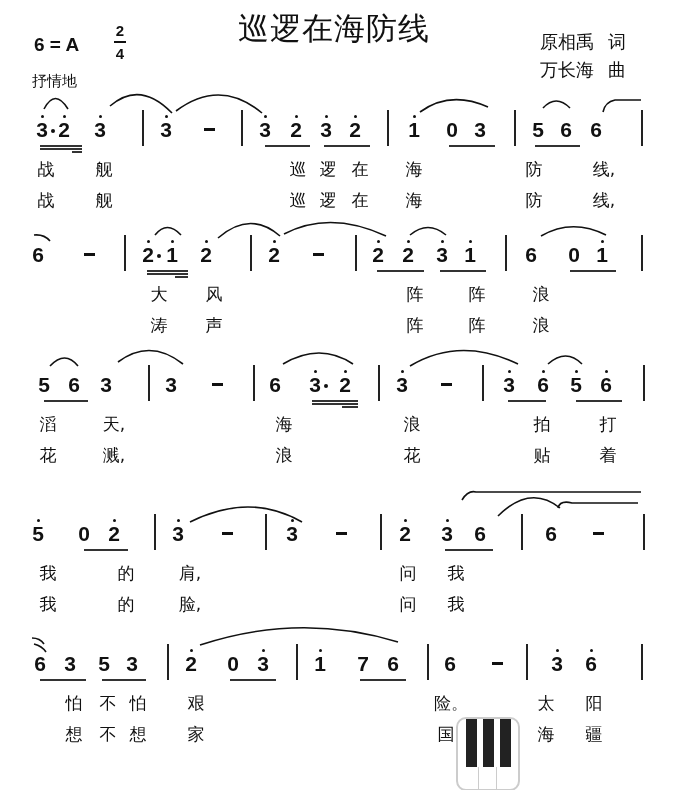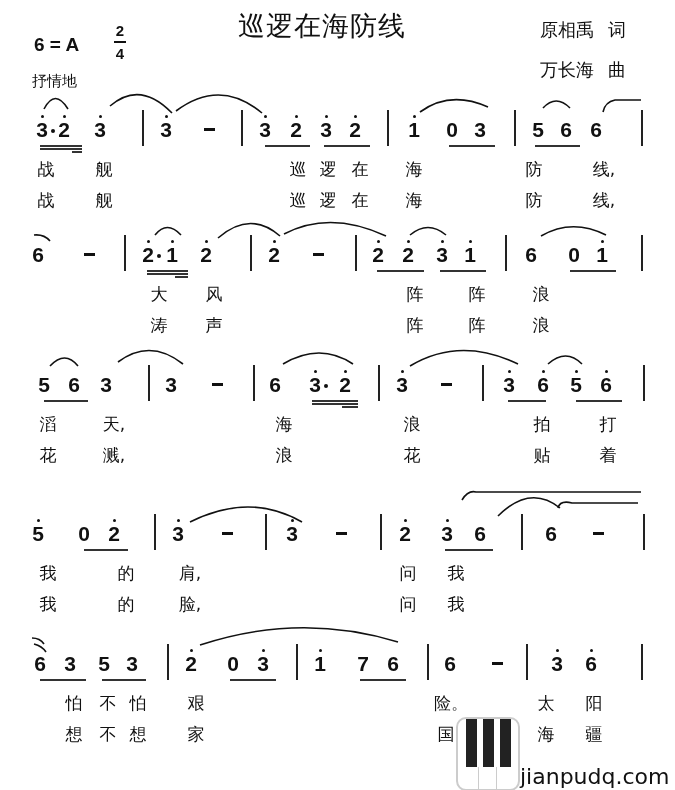--- a/index.html
+++ b/index.html
@@ -1,19 +1,19 @@
 <!DOCTYPE html>
 <html><head>
 <meta charset="utf-8">
 <style>
   html, body { margin:0; padding:0; background:#fff; }
   body { width:675px; height:790px; position:relative; overflow:hidden;
          font-family:"DejaVu Sans", sans-serif; color:#111; }
   .abs { position:absolute; }
-  .title { left:238px; top:8px; font-size:27px; font-family:Liberation Mono, monospace; letter-spacing:1px; }
+  .title { left:238px; top:8px; font-size:31px; font-family:Liberation Mono, monospace; letter-spacing:1px; }
   .key { left:34px; top:34px; font-size:19px; font-weight:bold; font-family:"Liberation Sans", sans-serif; }
   .ts { left:113px; top:22px; width:14px; text-align:center; font-weight:bold; font-size:15px; line-height:17px; font-family:"Liberation Sans", sans-serif; }
   .ts .bar { display:block; height:2px; background:#111; margin:2px 1px; }
   .tempo { left:32px; top:72px; font-size:15px; }
   .credit { font-size:18px; left:540px; }
   .credit .role { margin-left:14px; }
   .note { position:absolute; width:16px; text-align:center; font-weight:bold; font-size:21px;
           font-family:"Liberation Sans", sans-serif; line-height:24px; }
   .dot-hi { position:absolute; width:3px; height:3px; background:#111; border-radius:50%; }
   .aug { position:absolute; width:4px; height:4px; background:#111; border-radius:50%; }
@@ -33,21 +33,21 @@
 <body>
 
 <div class="abs title">巡逻在海防线</div>
 <div class="abs key">6 = A</div>
 <div class="abs ts">
   <span>2</span>
   <span class="bar"></span>
   <span>4</span>
 </div>
 <div class="abs tempo">抒情地</div>
-<div class="abs credit" style="top:18px">
+<div class="abs credit" style="top:30px">
   <span>原相禹</span><span class="role">词</span>
 </div>
 <div class="abs credit" style="top:58px">
   <span>万长海</span><span class="role">曲</span>
 </div>
 
 <div id="score">
     <div class="note" style="left: 34px; top: 118px;">3</div>
     <div class="dot-hi" style="left: 41px; top: 115px;"></div>
     <div class="aug" style="left: 51px; top: 129px;"></div>
@@ -297,14 +297,13 @@
   </svg>
 
 <div class="abs wm">
   <div class="wm-keys">
     <div class="k" style="left:8px"></div>
       <div class="k" style="left:25px"></div>
       <div class="k" style="left:42px"></div>
     <div class="ln" style="left:20px"></div>
       <div class="ln" style="left:38px"></div>
   </div>
-  <div class="wm-url">jianpudq.com</div>
 </div>
 
 </body></html>

